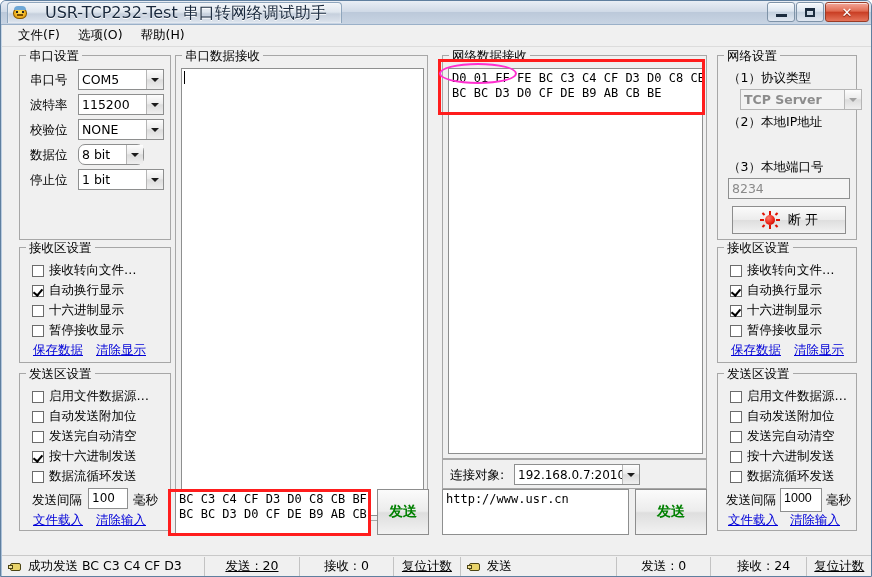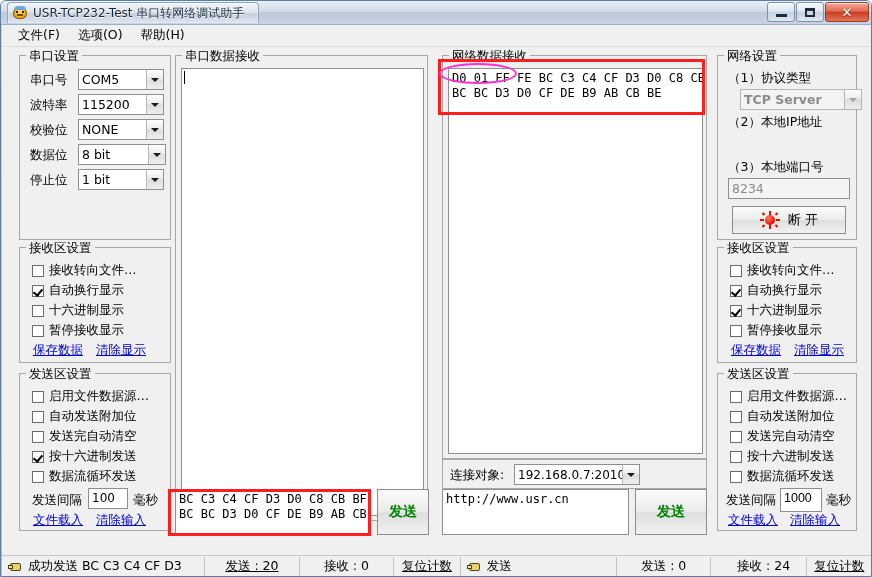--- a/index.html
+++ b/index.html
@@ -39,22 +39,23 @@
     position:absolute; left:1px; top:2px; width:14px; height:12px;
     background: radial-gradient(circle at 50% 40%, #ffe257 0%, #e8a414 75%, #b87400 100%);
     border-radius: 50% 50% 45% 45%;
     border:1px solid #8a5a00;
   }
   .app-icon .eye { position:absolute; width:2px; height:2px; background:#222; top:6px;}
   .app-icon .eye.l { left:4px; } .app-icon .eye.r { left:10px; }
   .app-icon .mouth { position:absolute; left:5px; top:9px; width:6px; height:2px; background:#7a4a00;}
   .app-icon .hair { position:absolute; left:2px; top:1px; width:12px; height:4px; background:#6fa8d6; border-radius:6px 6px 0 0;}
   .title-text {
-    font-size:12px; color:#18283c; white-space:nowrap;
+    font-size:16px; color:#18283c; white-space:nowrap;
     text-shadow: 0 1px 0 #ffffff;
+    margin-left: 12px;
   }
   .wbtns { position:absolute; right:4px; top:1px; display:flex; height:20px; }
   .wbtn {
     width:28px; height:20px; margin-left:1px;
     border:1px solid #7e93a8;
     border-radius:3px;
     background: linear-gradient(to bottom, #f6f9fc 0%, #dde6f0 46%, #c3d0df 50%, #dfe7f1 100%);
     display:flex; align-items:center; justify-content:center;
     box-shadow: 0 1px 0 rgba(255,255,255,0.7) inset;
   }
@@ -234,21 +235,21 @@
 
       <span class="lbl" style="position:absolute; left:10px; top:66px;">校验位</span>
       <div class="combo" style="left:58px; top:63px; width:86px;">
         <span class="val">NONE</span>
         <span class="arrow">
             <i class="caret"></i>
           </span>
       </div>
 
       <span class="lbl" style="position:absolute; left:10px; top:91px;">数据位</span>
-      <div class="combo" style="left:58px; top:88px; width:88px;">
+      <div class="combo" style="left:58px; top:88px; width:66px;border-radius:7px;">
         <span class="val">8 bit</span>
         <span class="arrow">
             <i class="caret"></i>
           </span>
       </div>
 
       <span class="lbl" style="position:absolute; left:10px; top:116px;">停止位</span>
       <div class="combo" style="left:58px; top:113px; width:86px;">
         <span class="val">1 bit</span>
         <span class="arrow">

